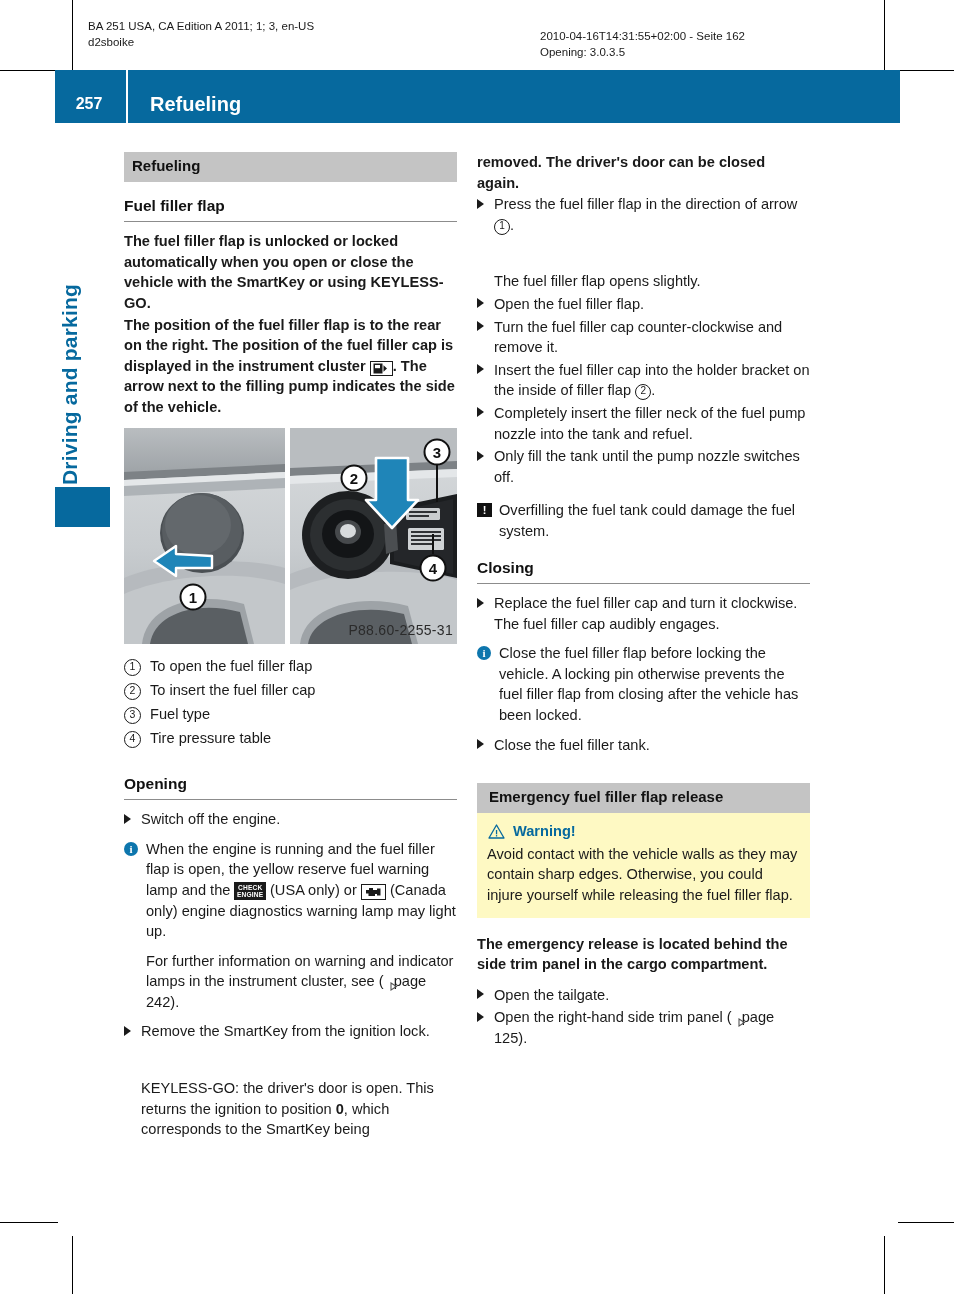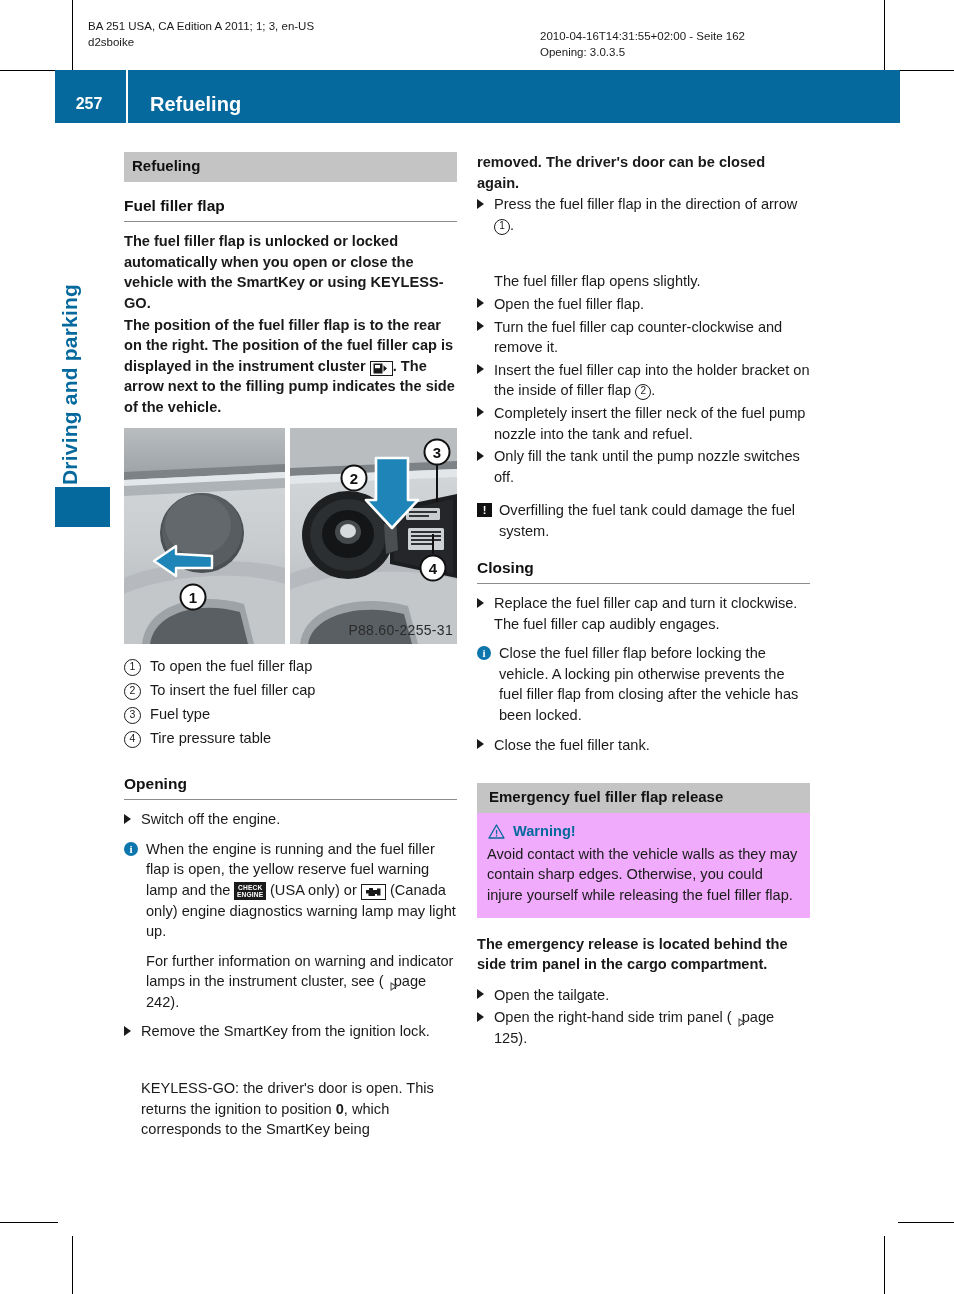--- a/index.html
+++ b/index.html
@@ -289,21 +289,21 @@
     position: relative;
     vertical-align: 0px;
   }
 
   
   .warnbox {
     margin-top: 0;
     margin-bottom: 16px;
   }
   .warnbox-body {
-    background: #f0abfc;
+    background: #fef9c3;
     padding: 9px 10px 12px 10px;
   }
   .warn-title {
     color: #06699e;
     font-weight: bold;
     font-size: 14.6px;
     margin-bottom: 3px;
     padding-left: 26px;
     position: relative;
     line-height: 19px;

